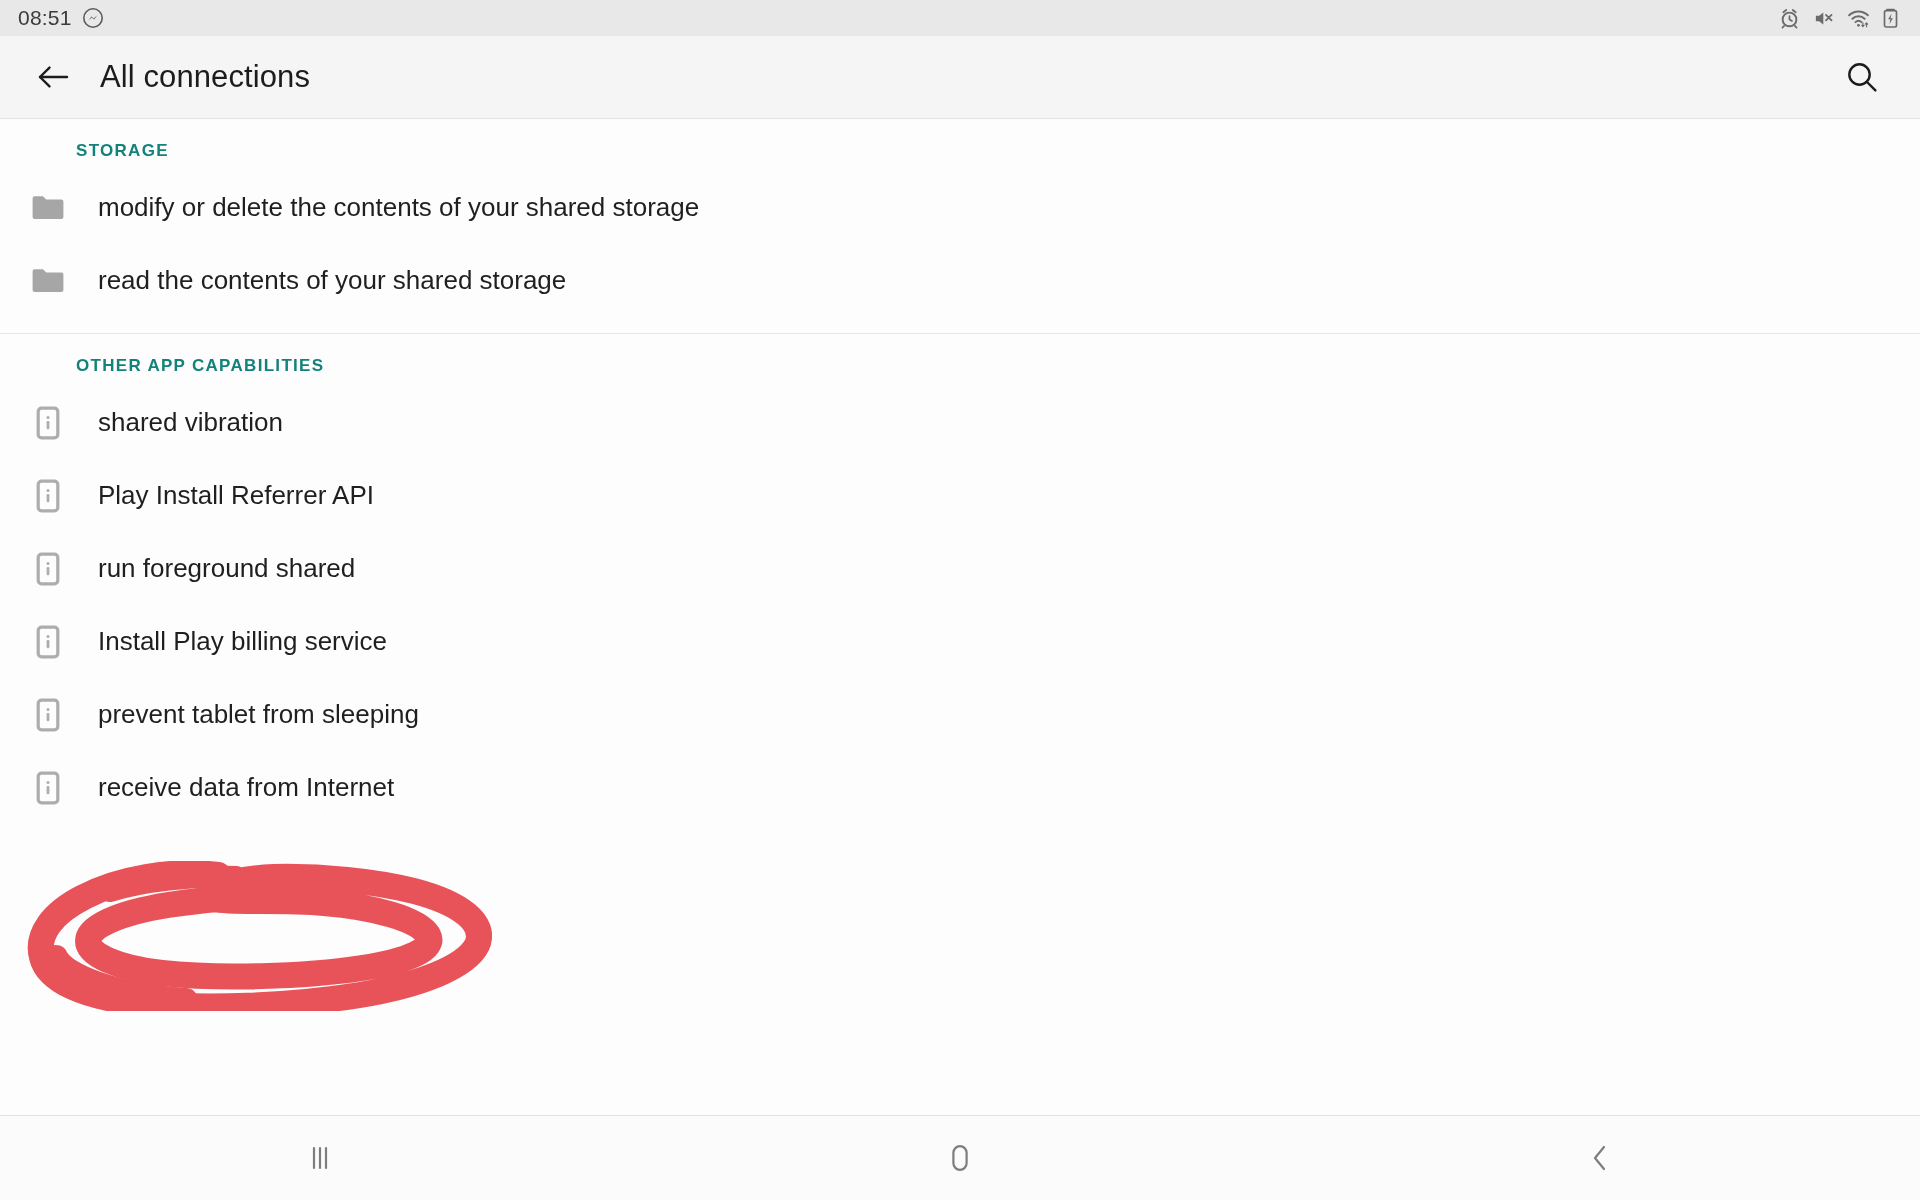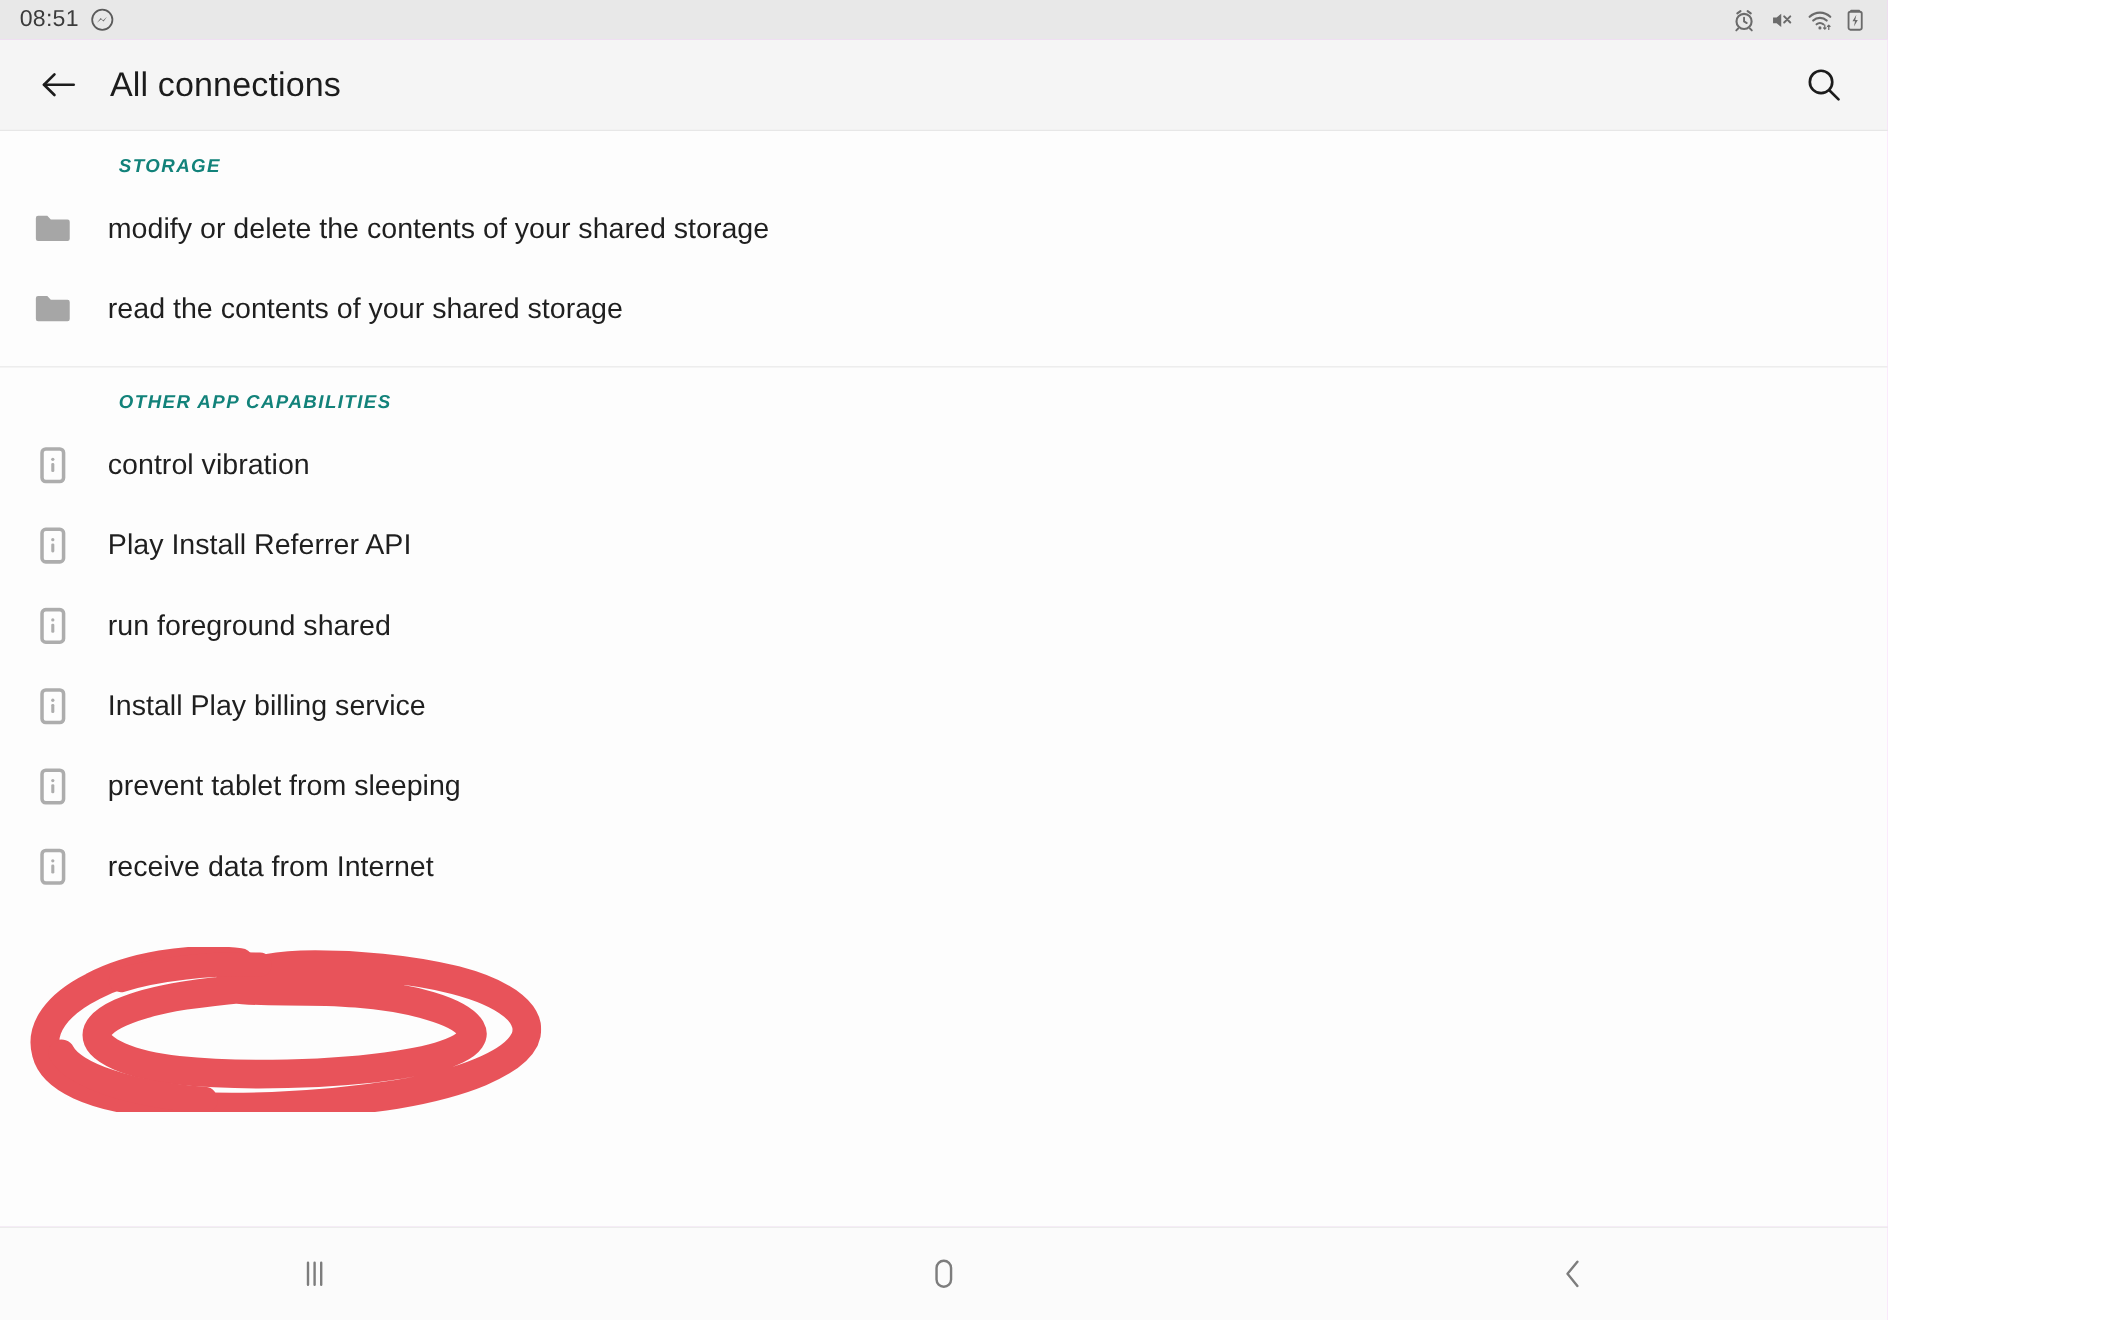--- a/index.html
+++ b/index.html
@@ -8,23 +8,23 @@
   }
   body {
     width: 1920px;
     height: 1200px;
     background: #ffffff;
     font-family: "Liberation Sans", sans-serif;
     overflow: hidden;
   }
   .screen {
     position: relative;
-    width: 1716px;
+    width: 1920px;
     height: 1200px;
-    background: #f0abfc;
+    background: #be185d;
     display: flex;
     flex-direction: column;
   }
 
   
   .status-bar {
     height: 36px;
     background: #e8e8e8;
     display: flex;
     align-items: center;
@@ -93,22 +93,21 @@
     flex: 1 1 auto;
     background: #fdfdfd;
     position: relative;
     overflow: hidden;
   }
   .section-header {
     font-size: 17px;
     font-weight: bold;
     color: #12827a;
     letter-spacing: 1.3px;
-    padding: 22px 0 10px 108px;
-    font-style: italic;
+    padding: 22px 0 10px 76px;
   }
   .perm-row {
     display: flex;
     align-items: center;
     height: 73px;
     padding-left: 28px;
     cursor: default;
   }
   .perm-icon {
     width: 40px;
@@ -254,21 +253,21 @@
 
 
     <div class="perm-row">
       <span class="perm-icon">
         <svg width="26" height="34" viewBox="0 0 26 34">
           <rect x="3.2" y="2.2" width="19.6" height="29.6" rx="3.4" fill="none" stroke="#adadad" stroke-width="3.2"></rect>
           <circle cx="13" cy="11.6" r="1.5" fill="#adadad"></circle>
           <rect x="11.6" y="15" width="2.8" height="8.2" rx="1.2" fill="#adadad"></rect>
         </svg>
       </span>
-      <span class="perm-label">control vibration</span>
+      <span class="perm-label">shared vibration</span>
     </div>
 
     <div class="perm-row">
       <span class="perm-icon">
         <svg width="26" height="34" viewBox="0 0 26 34">
           <rect x="3.2" y="2.2" width="19.6" height="29.6" rx="3.4" fill="none" stroke="#adadad" stroke-width="3.2"></rect>
           <circle cx="13" cy="11.6" r="1.5" fill="#adadad"></circle>
           <rect x="11.6" y="15" width="2.8" height="8.2" rx="1.2" fill="#adadad"></rect>
         </svg>
       </span>

